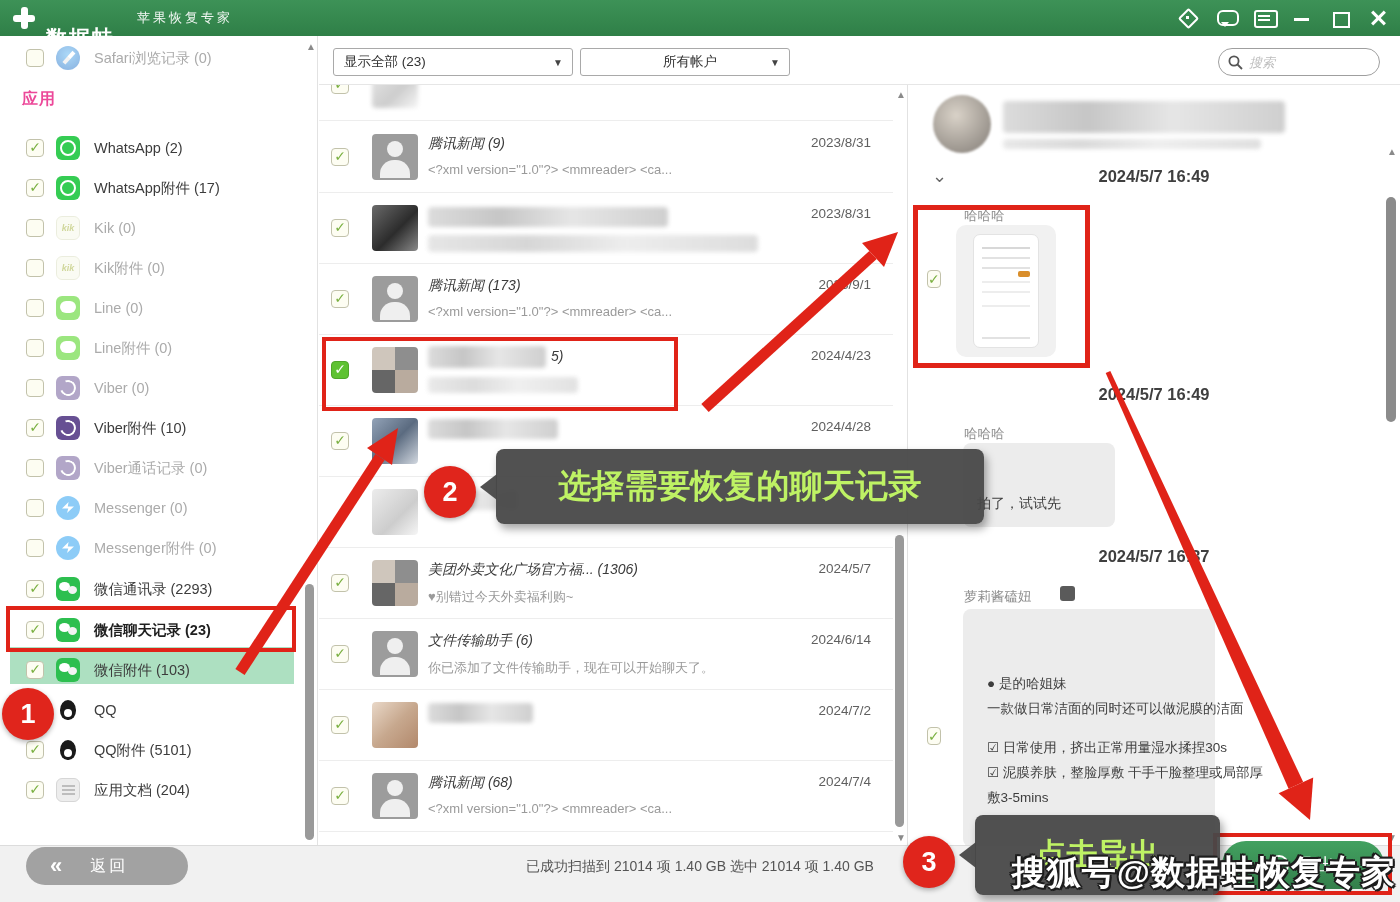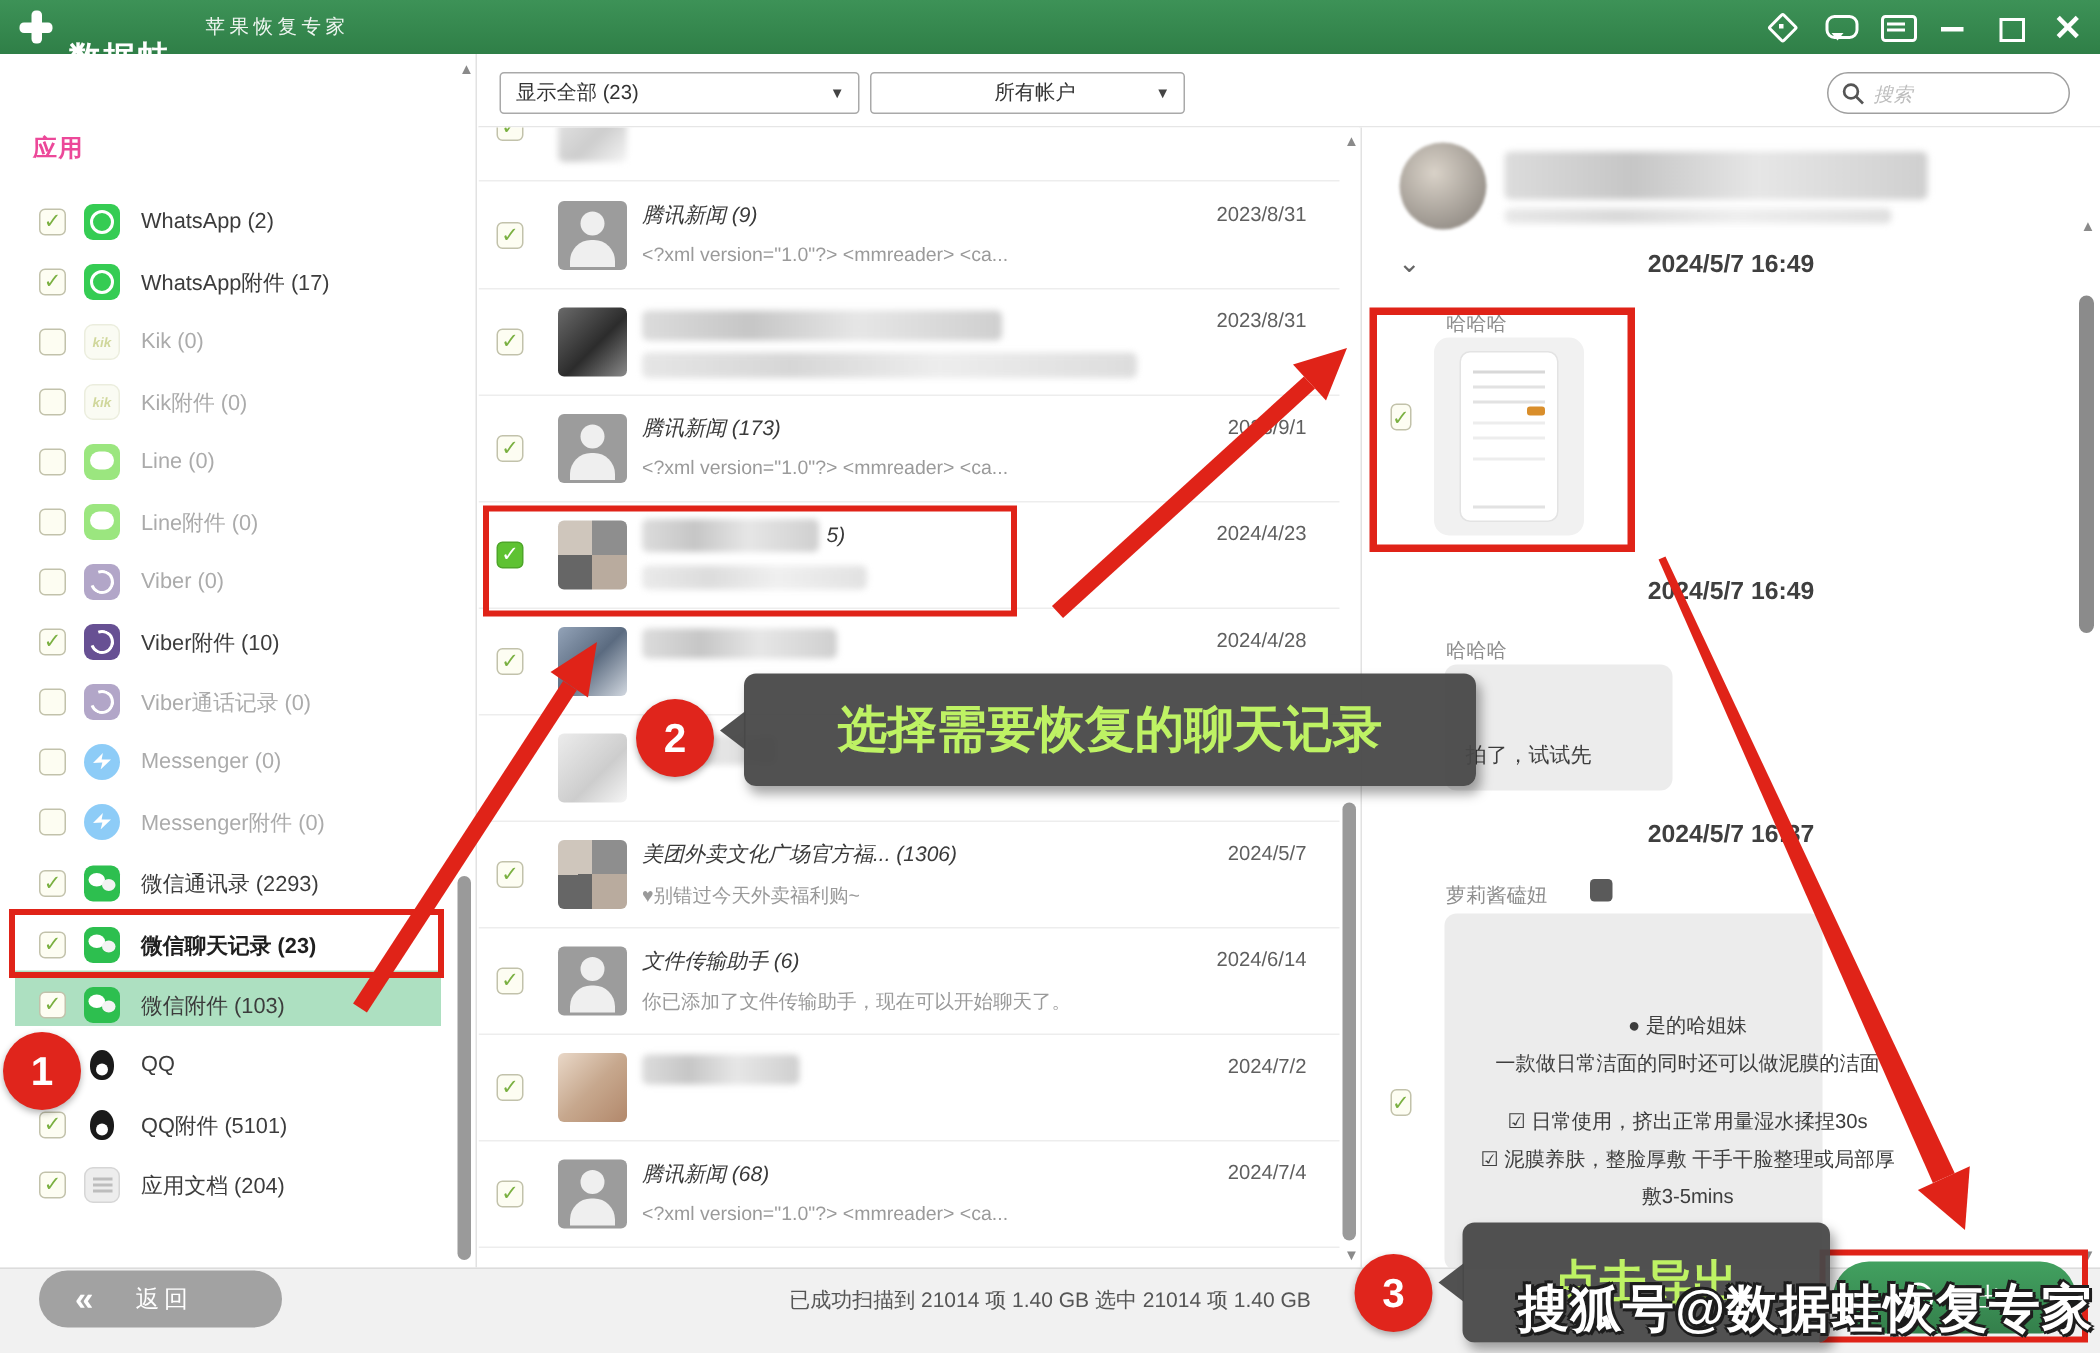--- a/index.html
+++ b/index.html
@@ -183,20 +183,25 @@
       <div class="win-ic ic-feedback"></div>
       <div class="win-ic ic-min"></div>
       <div class="win-ic ic-max"></div>
       <div class="win-ic ic-close"></div>
     </div>
   </div>
 
   <div class="sidebar">
     <div class="s-selbg"></div>
 
+    <div class="s-row" style="top:3px">
+      <span class="cb"></span>
+      <span class="ic ic-safari muted-ic"></span>
+      <span class="s-label muted">Safari浏览记录 (0)</span>
+    </div>
 
     <div class="s-section" style="top:53px">应用</div>
 
     <div class="s-row" style="top:93px">
       <span class="cb">✓</span>
       <span class="ic ic-whatsapp"></span>
       <span class="s-label">WhatsApp (2)</span>
     </div>
     <div class="s-row" style="top:133px">
       <span class="cb">✓</span>
@@ -407,21 +412,21 @@
 
     <div class="p-date" style="top:300px">2024/5/7 16:49</div>
     <div class="p-sender" style="left:56px; top:340px;">哈哈哈</div>
     <div class="p-bubble" style="left:55px; top:358px; width:152px; height:84px;">
       <span class="abs" style="left:14px; top:52px; font-size:14px; color:#3d3d3d; white-space:nowrap;">拍了，试试先</span>
     </div>
 
     <div class="p-date" style="top:462px">2024/5/7 16:37</div>
     <div class="p-sender" style="left:56px; top:503px;">萝莉酱磕妞</div>
     <div class="abs" style="left:152px; top:501px; width:15px; height:15px; background:#5a5a5a; border-radius:3px;"></div>
-    <div class="p-bubble" style="left:55px; top:524px; width:252px; height:238px;text-align:center;">
+    <div class="p-bubble" style="left:55px; top:524px; width:252px; height:238px;">
       <div class="p-lines" style="left:24px; top:62px;">
         <div>● 是的哈姐妹</div>
         <div>一款做日常洁面的同时还可以做泥膜的洁面</div>
         <div class="gap"></div>
         <div>☑ 日常使用，挤出正常用量湿水揉捏30s</div>
         <div>☑ 泥膜养肤，整脸厚敷 干手干脸整理或局部厚</div>
         <div>敷3-5mins</div>
       </div>
     </div>
     <div class="p-cb" style="left:19px; top:642px;">

